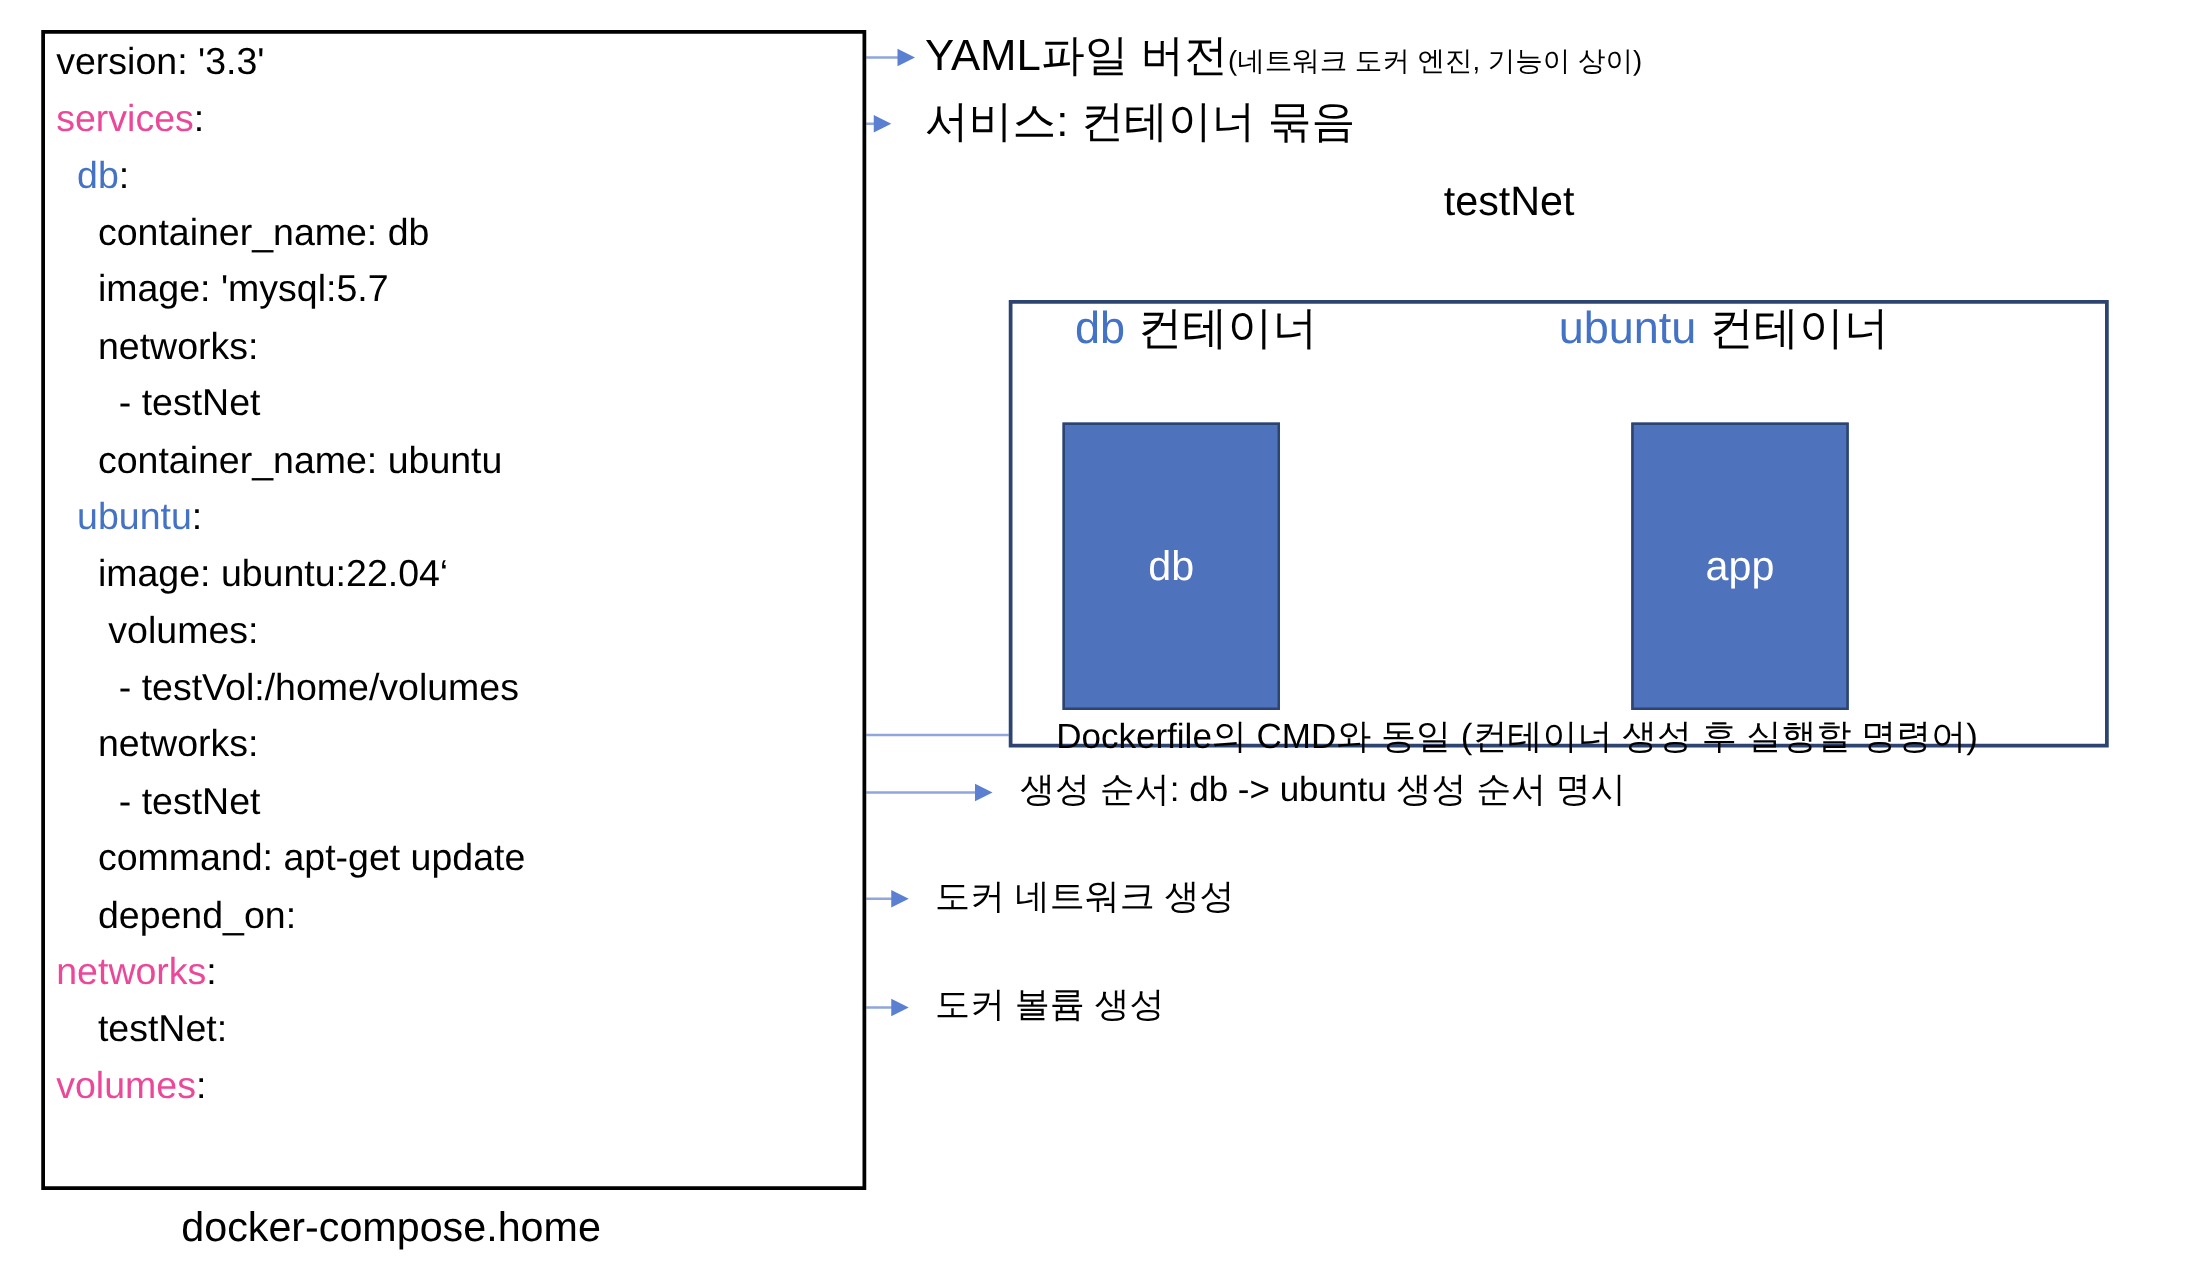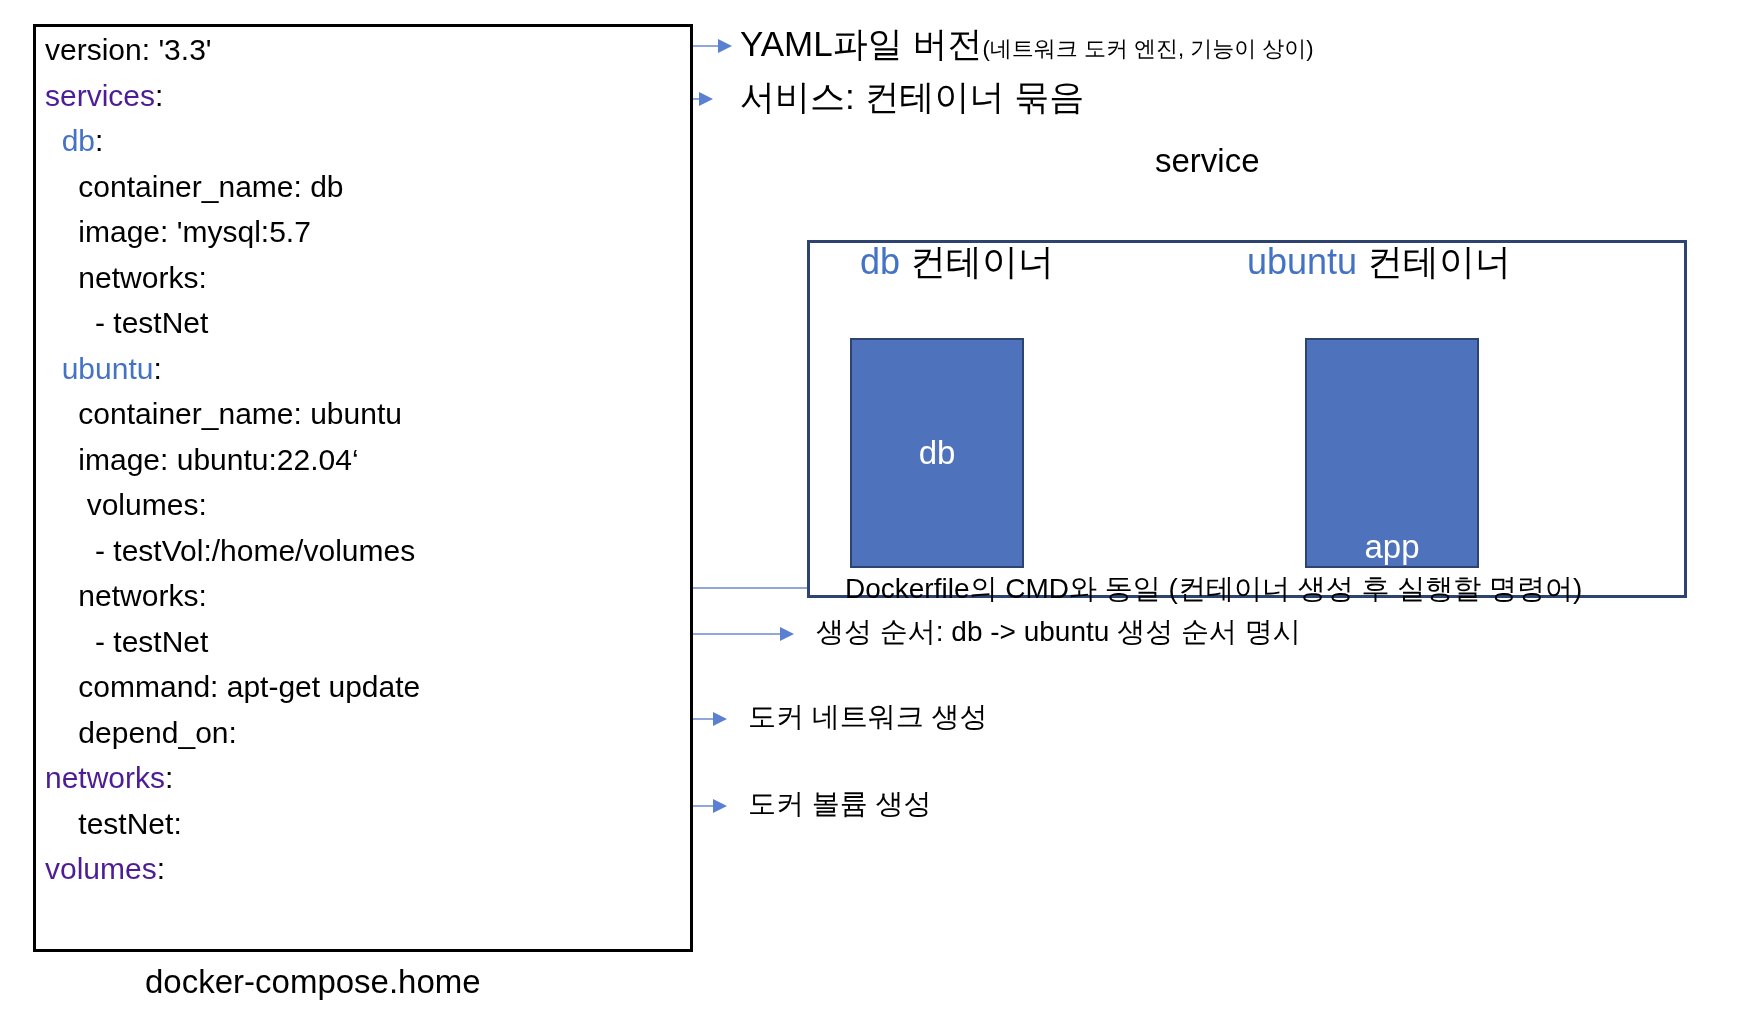--- a/index.html
+++ b/index.html
@@ -35,21 +35,21 @@
     width: 640px;
     z-index: 6;
   }
   .yline {
     font-size: 30px;
     line-height: 45.5px;
     white-space: pre;
     color: #000000;
     font-family: "Liberation Sans", "DejaVu Sans", sans-serif;
   }
-  .k-red   { color: #4c1d95; margin-top: 25px; }
+  .k-red   { color: #ec4899; margin-top: 25px; }
   .k-blue  { color: #4472C4; }
   .k-green { color: #5B9B41; }
 
   #yaml-caption {
     position: absolute;
     left: 145px;
     top: 963px;
     font-size: 33px;
     color: #000000;
     white-space: nowrap;
@@ -148,22 +148,22 @@
 
 <div id="yaml-box"></div>
 <div id="yaml-lines">
     <div class="yline"><span></span><span>version: '3.3'</span></div>
     <div class="yline"><span></span><span class="k-red">services</span><span>:</span></div>
     <div class="yline"><span>  </span><span class="k-blue">db</span><span>:</span></div>
     <div class="yline"><span>    </span><span>container_name: db</span></div>
     <div class="yline"><span>    </span><span>image: 'mysql:5.7</span></div>
     <div class="yline"><span>    </span><span>networks:</span></div>
     <div class="yline"><span>      </span><span>- testNet</span></div>
+    <div class="yline"><span>    </span><span>container_name: ubuntu</span></div>
     <div class="yline"><span>  </span><span class="k-blue">ubuntu</span><span>:</span></div>
-    <div class="yline"><span>    </span><span>container_name: ubuntu</span></div>
     <div class="yline"><span>    </span><span>image: ubuntu:22.04‘</span></div>
     <div class="yline"><span>    </span><span> volumes:</span></div>
     <div class="yline"><span>      </span><span>- testVol:/home/volumes</span></div>
     <div class="yline"><span>    </span><span>networks:</span></div>
     <div class="yline"><span>      </span><span>- testNet</span></div>
     <div class="yline"><span>    </span><span>command: apt-get update</span></div>
     <div class="yline"><span>    </span><span>depend_on:</span></div>
     <div class="yline"><span></span><span class="k-red">networks</span><span>:</span></div>
     <div class="yline"><span>    </span><span>testNet:</span></div>
     <div class="yline"><span></span><span class="k-red">volumes</span><span>:</span></div>
@@ -187,28 +187,28 @@
 </div>
 
 <div class="anno anno-md" style="left:748px; top:698px;">
   <span>도커 네트워크 생성</span>
 </div>
 
 <div class="anno anno-md" style="left:748px; top:785px;">
   <span>도커 볼륨 생성</span>
 </div>
 
-<div id="service-label">service</div>
+<div id="service-label">testNet</div>
 <div id="service-box"></div>
 
 <div class="ctr-label" style="left:860px; top:238px;">
   <span class="name">db</span><span> 컨테이너</span>
 </div>
 <div class="ctr-rect" style="left:850px; top:338px; width:174px; height:230px;">
   <span>db</span>
 </div>
 
 <div class="ctr-label" style="left:1247px; top:238px;">
   <span class="name">ubuntu</span><span> 컨테이너</span>
 </div>
-<div class="ctr-rect" style="left:1305px; top:338px; width:174px; height:230px;align-items:flex-end;">
+<div class="ctr-rect" style="left:1305px; top:338px; width:174px; height:230px;">
   <span>app</span>
 </div>
 
 </body></html>

